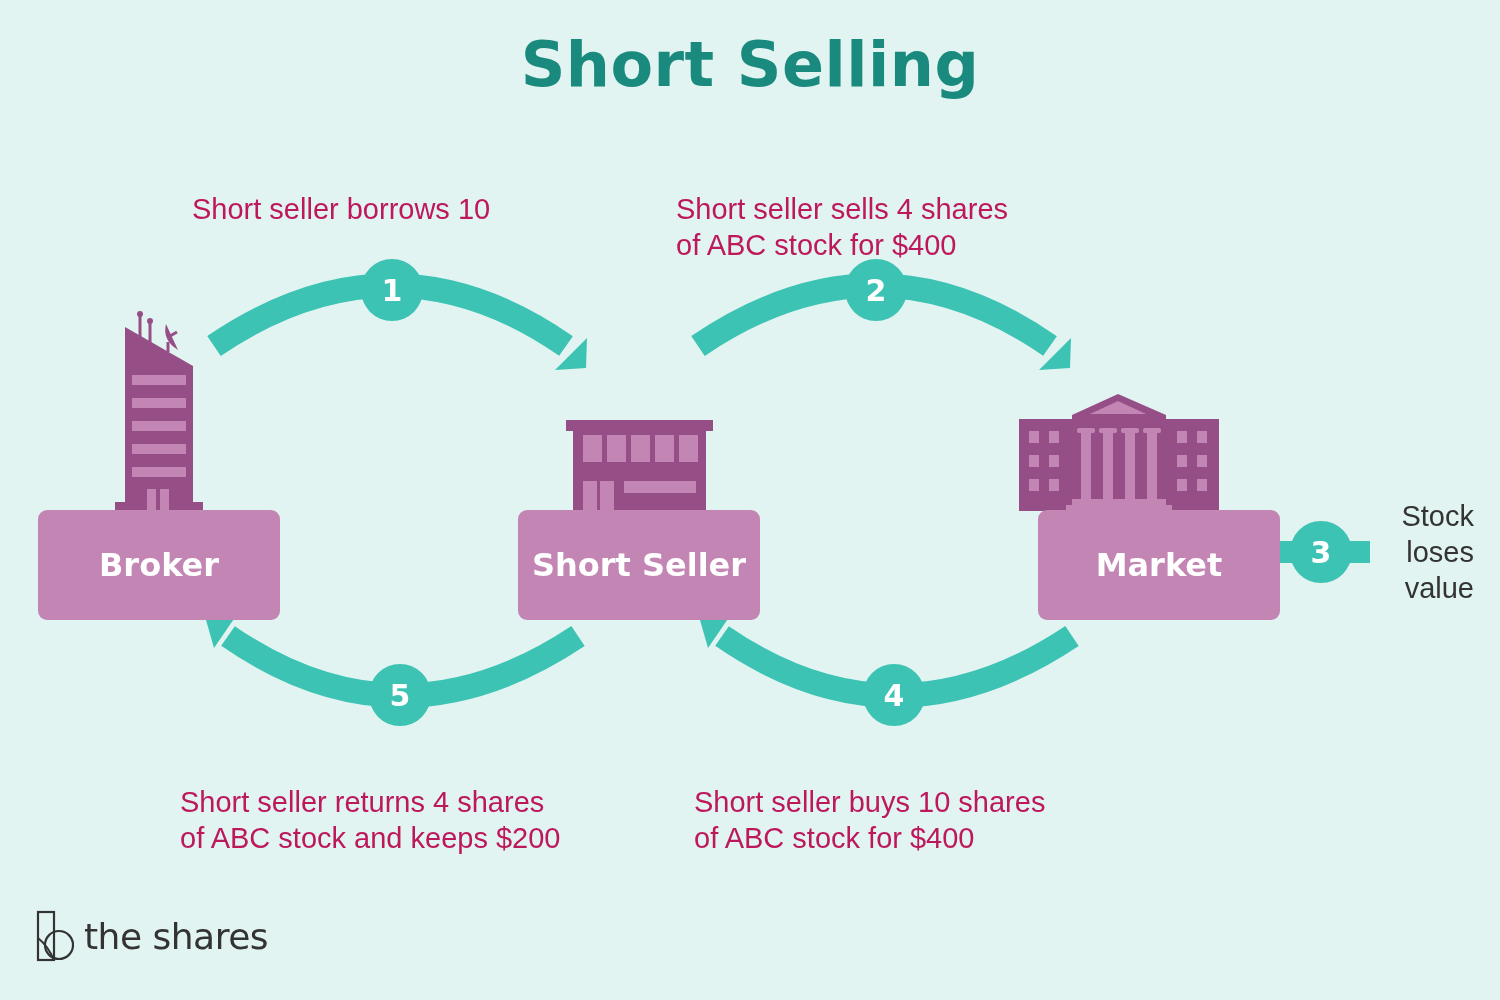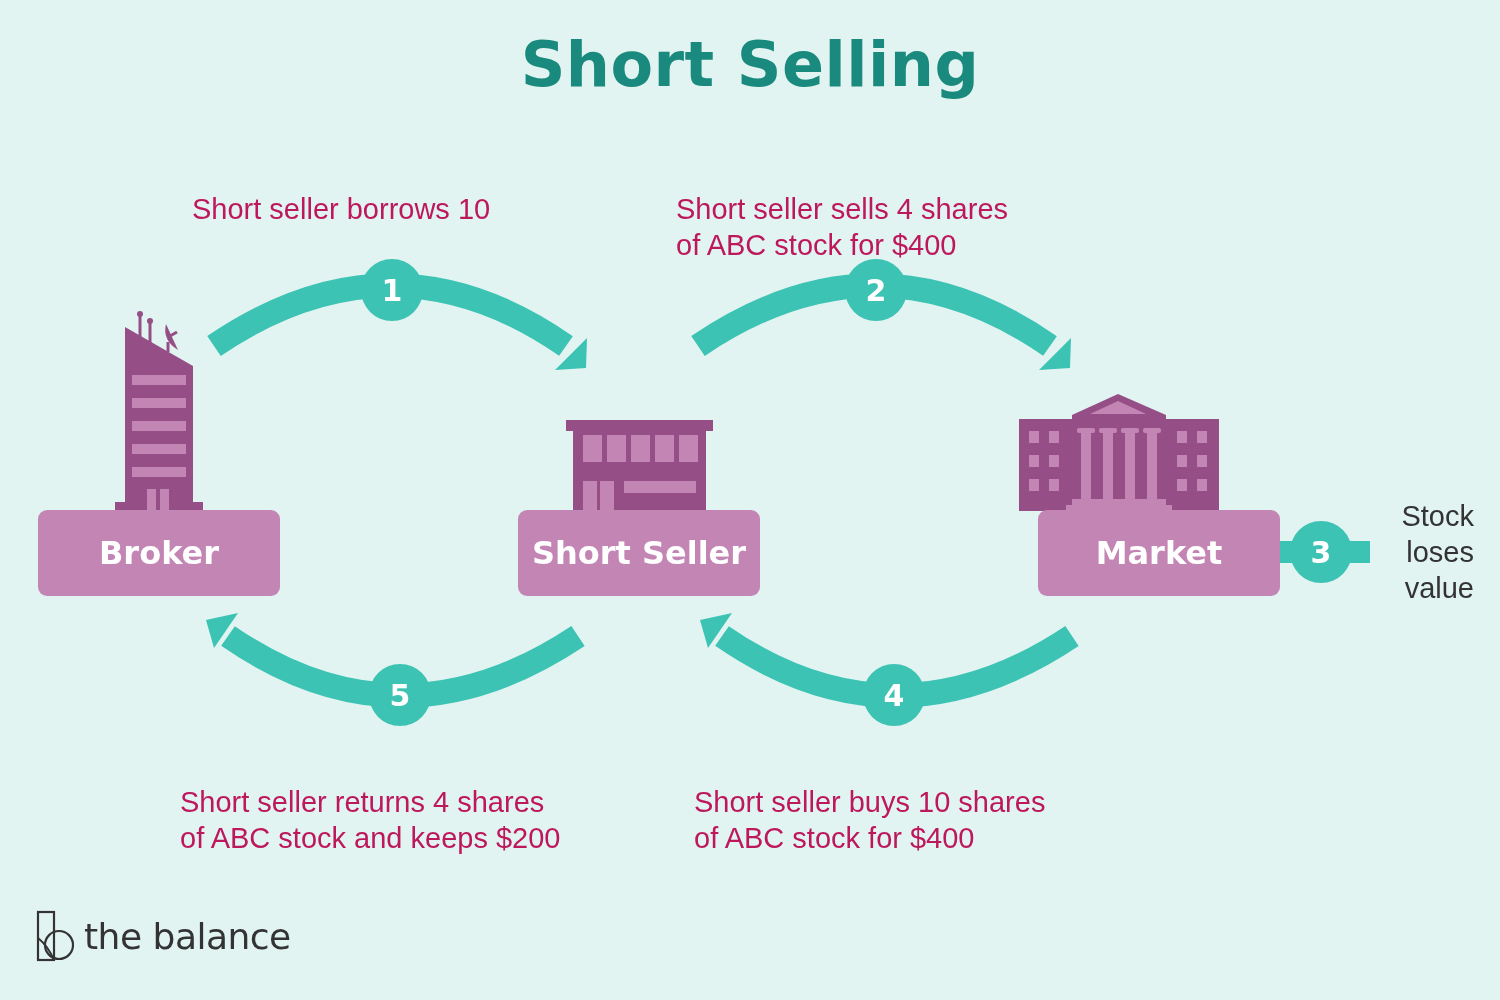--- a/index.html
+++ b/index.html
@@ -32,21 +32,21 @@
       font-size: 29px;
       line-height: 36px;
       color: #be185d;
       white-space: nowrap;
       margin-top: 28px;
     }
     .caption span { display: block; }
     .node {
       position: absolute;
       width: 242px;
-      height: 86px;
+      height: 110px;
       top: 510px;
       background: #c386b4;
       border-radius: 9px;
       display: flex;
       align-items: center;
       justify-content: center;
       color: #ffffff;
       font-size: 32px;
       font-weight: bold;
     }
@@ -222,14 +222,14 @@
   <span>loses</span>
   <span>value</span>
 </div>
 
 <div class="logo">
   <svg width="38" height="52" viewBox="0 0 38 52">
     <rect x="2" y="2" width="16" height="48" fill="none" stroke="#333333" stroke-width="2.2"></rect>
     <circle cx="23" cy="35" r="14" fill="none" stroke="#333333" stroke-width="2.2"></circle>
     <path d="M 2 28 Q 12 36 18 50" fill="none" stroke="#333333" stroke-width="2"></path>
   </svg>
-  <span class="logo-text">the balance</span>
+  <span class="logo-text">the shares</span>
 </div>
 
 </body></html>

